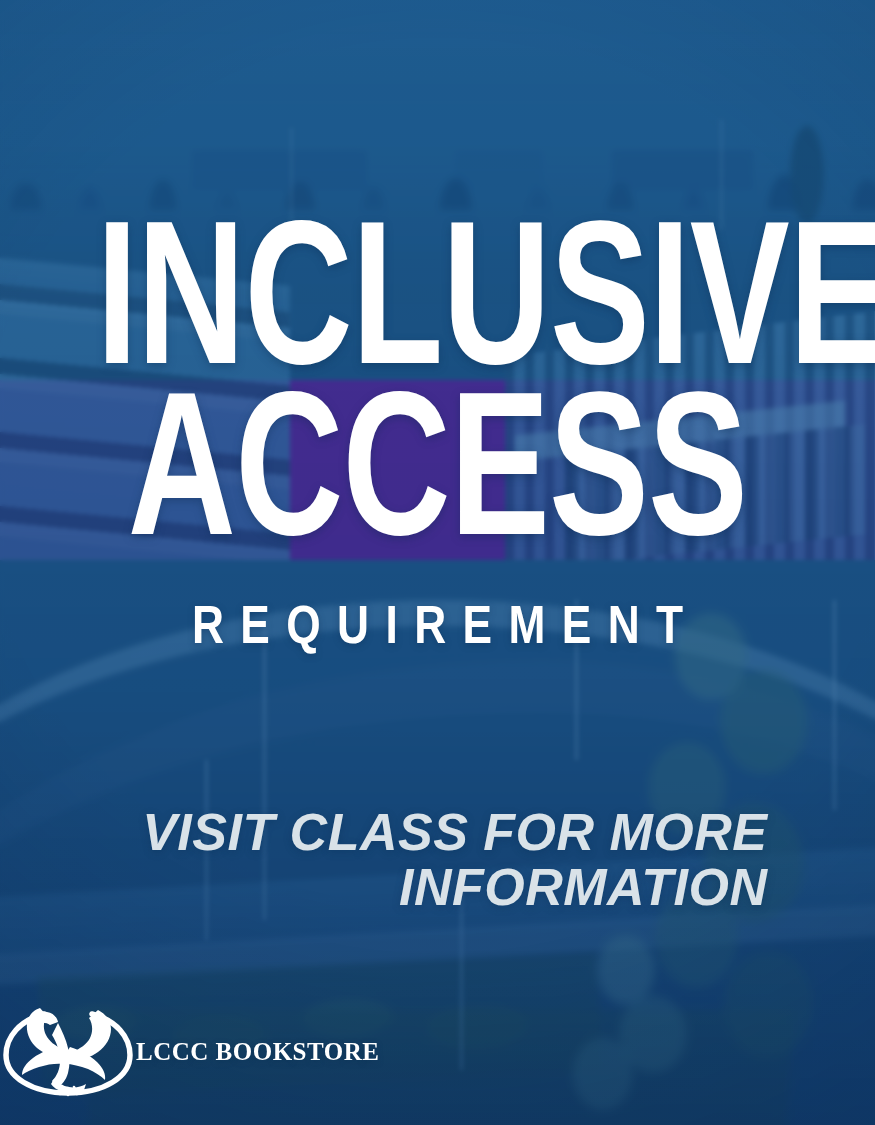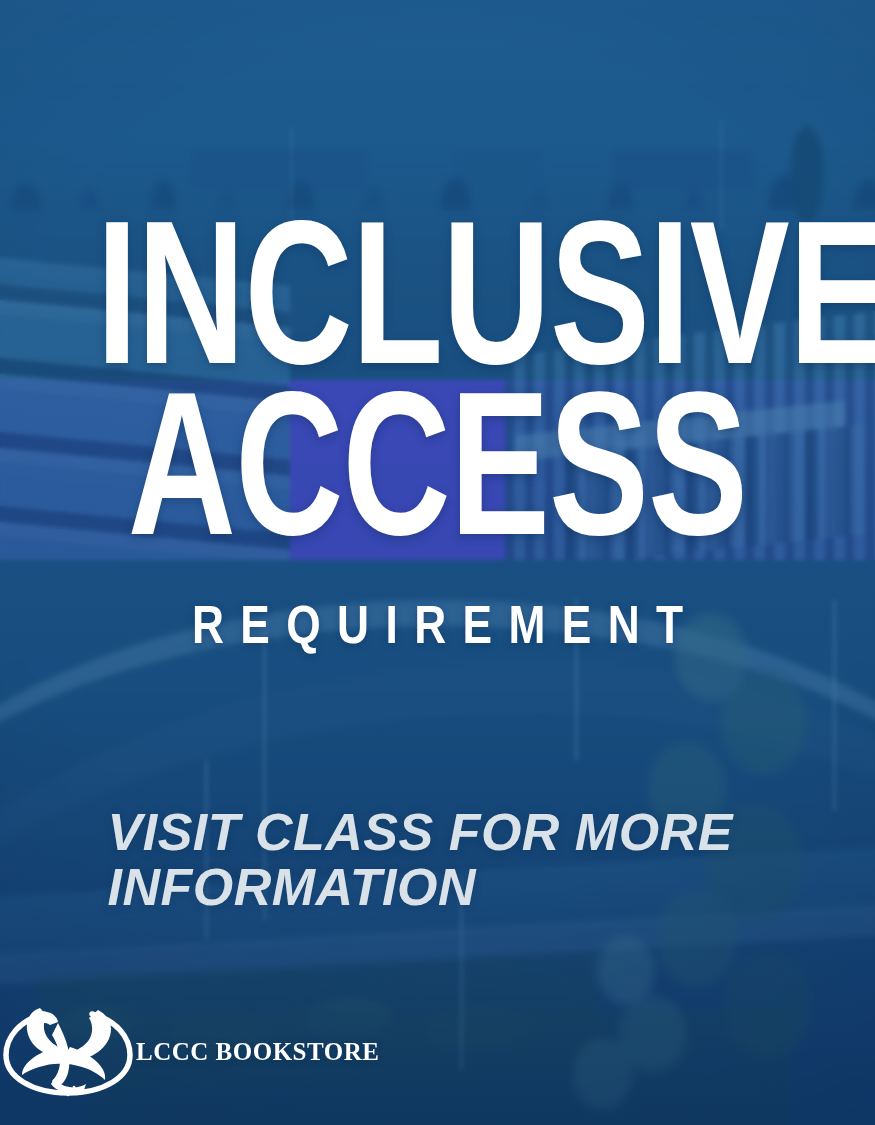--- a/index.html
+++ b/index.html
@@ -6,21 +6,21 @@
     margin: 0;
     padding: 0;
     background: #0e3f6b;
   }
   #poster {
     position: relative;
     width: 875px;
     height: 1125px;
     overflow: hidden;
     font-family: "Liberation Sans", sans-serif;
-    background: #8b5cf6;
+    background: #a21caf;
   }
 
   
   .photo {
     position: absolute;
     inset: 0;
     overflow: hidden;
   }
   
   .sky {
@@ -291,21 +291,21 @@
     font-size: 54px;
     letter-spacing: 20px;
     text-indent: 20px;
     margin-top: 20px;
     transform: scaleX(.82);
     text-shadow: 0 2px 8px rgba(8,40,76,.35);
   }
 
   .tagline {
     width: 660px;
-    text-align: left;
+    text-align: right;
     color: #d9e2e8;
     font-weight: 700;
     font-style: italic;
     font-size: 52px;
     line-height: 1.06;
     letter-spacing: .5px;
     margin-top: 150px;
     text-shadow: 0 2px 8px rgba(8,40,76,.30);
   }
 

